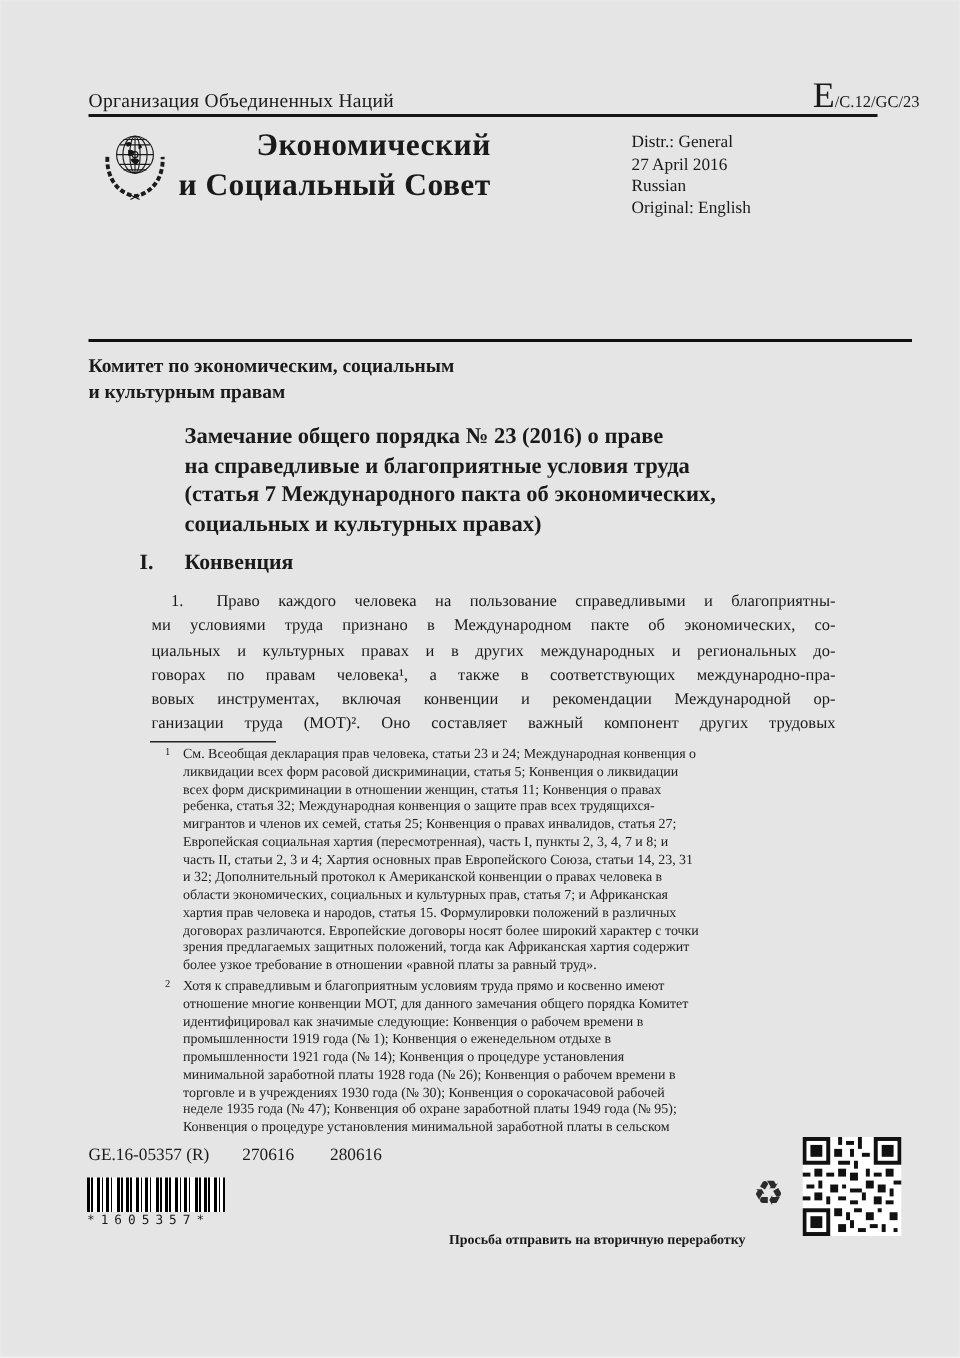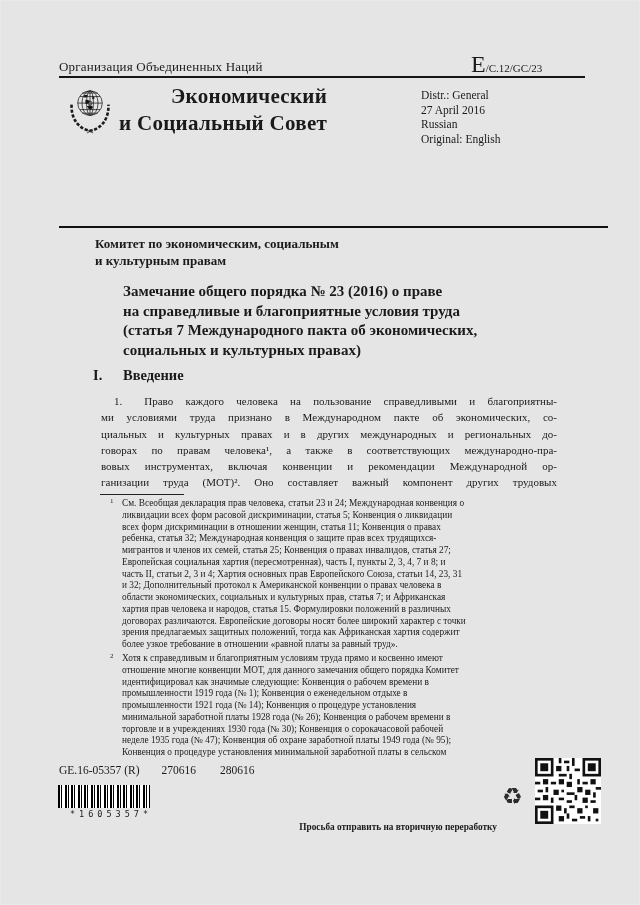--- a/index.html
+++ b/index.html
@@ -4,49 +4,49 @@
 <style>
   html,body{margin:0;padding:0;background:#fff;}
   .page{
     position:relative;width:640px;height:905px;background:#e5e5e5;
     font-family:"Liberation Serif","DejaVu Serif",serif;color:#1a1a1a;
     overflow:hidden;box-sizing:border-box;border:1px solid #e9e9e9;
   }
   .abs{position:absolute;}
   
   .org-name{left:58px;top:58px;font-size:13px;letter-spacing:.2px;}
-  .doc-symbol{left:470px;top:50px;width:142px;text-align:left;white-space:nowrap;font-family:Liberation Serif, serif;}
+  .doc-symbol{left:470px;top:50px;width:142px;text-align:right;white-space:nowrap;font-family:Liberation Serif, serif;}
   .sym-big{font-size:24px;}
   .sym-small{font-size:11px;}
   .rule-thin{left:58px;top:75px;width:526px;height:2px;background:#161616;}
   .council{left:118px;top:82px;font-weight:bold;font-size:21px;line-height:27px;letter-spacing:.3px;text-align:right;}
   .distr-block{left:420px;top:87px;font-size:11.5px;line-height:14.6px;}
   .rule-thick{left:58px;top:225px;width:549px;height:2.4px;background:#111;}
-  .committee{left:58px;top:235px;font-size:13px;font-weight:bold;line-height:16.5px;margin-left:36px;}
+  .committee{left:58px;top:235px;font-size:13px;font-weight:bold;line-height:16.5px;}
   
   .doc-title{left:122px;top:281px;font-size:15px;font-weight:bold;line-height:19.6px;white-space:nowrap;}
   .sec-num{left:92px;top:366px;font-size:14.5px;font-weight:bold;}
   .sec-label{left:122px;top:366px;font-size:14.5px;font-weight:bold;}
   .para{left:100px;top:392px;width:456px;font-size:11px;line-height:16.3px;}
   .jline{text-align:justify;text-align-last:justify;}
   .tabgap{display:inline-block;width:22px;}
   
   .fn-sep{left:99px;top:493px;width:84px;height:1.2px;background:#222;}
   .footnote{width:416px;font-size:9.3px;line-height:11.75px;color:#222;}
   .fn1{left:121px;top:497px;}
   .fn2{left:121px;top:652px;}
   .fn-marker{position:absolute;left:-12px;top:-2px;font-size:7px;}
   .fnline{white-space:nowrap;}
   
   .ge-line{left:58px;top:763px;font-size:11.5px;white-space:nowrap;}
   .ge-line .d1{margin-left:22px;}
   .ge-line .d2{margin-left:24px;}
   .barcode{left:57px;top:784px;width:92px;height:23px;
     background:repeating-linear-gradient(90deg,#000 0,#000 2px,#fff 2px,#fff 3px,#000 3px,#000 4px,#fff 4px,#fff 7px,#000 7px,#000 9px,#fff 9px,#fff 10px,#000 10px,#000 11px,#fff 11px,#fff 13px);}
-  .barcode-text{left:57px;top:808px;width:94px;font-size:8.5px;letter-spacing:4px;text-align:right;
+  .barcode-text{left:57px;top:808px;width:94px;font-size:8.5px;letter-spacing:4px;text-align:left;
     font-family:"DejaVu Sans Mono","Liberation Mono",monospace;}
   .recycle-text{top:821px;right:142px;font-size:9.3px;font-weight:bold;white-space:nowrap;}
   .recycle-glyph{left:501px;top:784px;font-size:23px;color:#2b2b2b;
     font-family:"DejaVu Sans",sans-serif;line-height:1;}
   .qr{left:534px;top:757px;}
   .emblem{left:66px;top:84px;}
 </style>
 </head>
 <body>
 
@@ -93,21 +93,21 @@
   </div>
 
   <div class="abs doc-title">
     <div>Замечание общего порядка № 23 (2016) о праве</div>
     <div>на справедливые и благоприятные условия труда</div>
     <div>(статья 7 Международного пакта об экономических,</div>
     <div>социальных и культурных правах)</div>
   </div>
 
   <div class="abs sec-num">I.</div>
-  <div class="abs sec-label">Введение</div>
+  <div class="abs sec-label">Конвенция</div>
 
   <div class="abs para">
     <div class="jline"><span style="display:inline-block;width:13px"></span><span>1.</span><span class="tabgap"></span><span>Право каждого человека на пользование справедливыми и благоприятны-</span></div>
     <div class="jline">ми условиями труда признано в Международном пакте об экономических, со-</div>
     <div class="jline">циальных и культурных правах и в других международных и региональных до-</div>
     <div class="jline">говорах по правам человека¹, а также в соответствующих международно-пра-</div>
     <div class="jline">вовых инструментах, включая конвенции и рекомендации Международной ор-</div>
     <div class="jline">ганизации труда (МОТ)². Оно составляет важный компонент других трудовых</div>
   </div>
 

